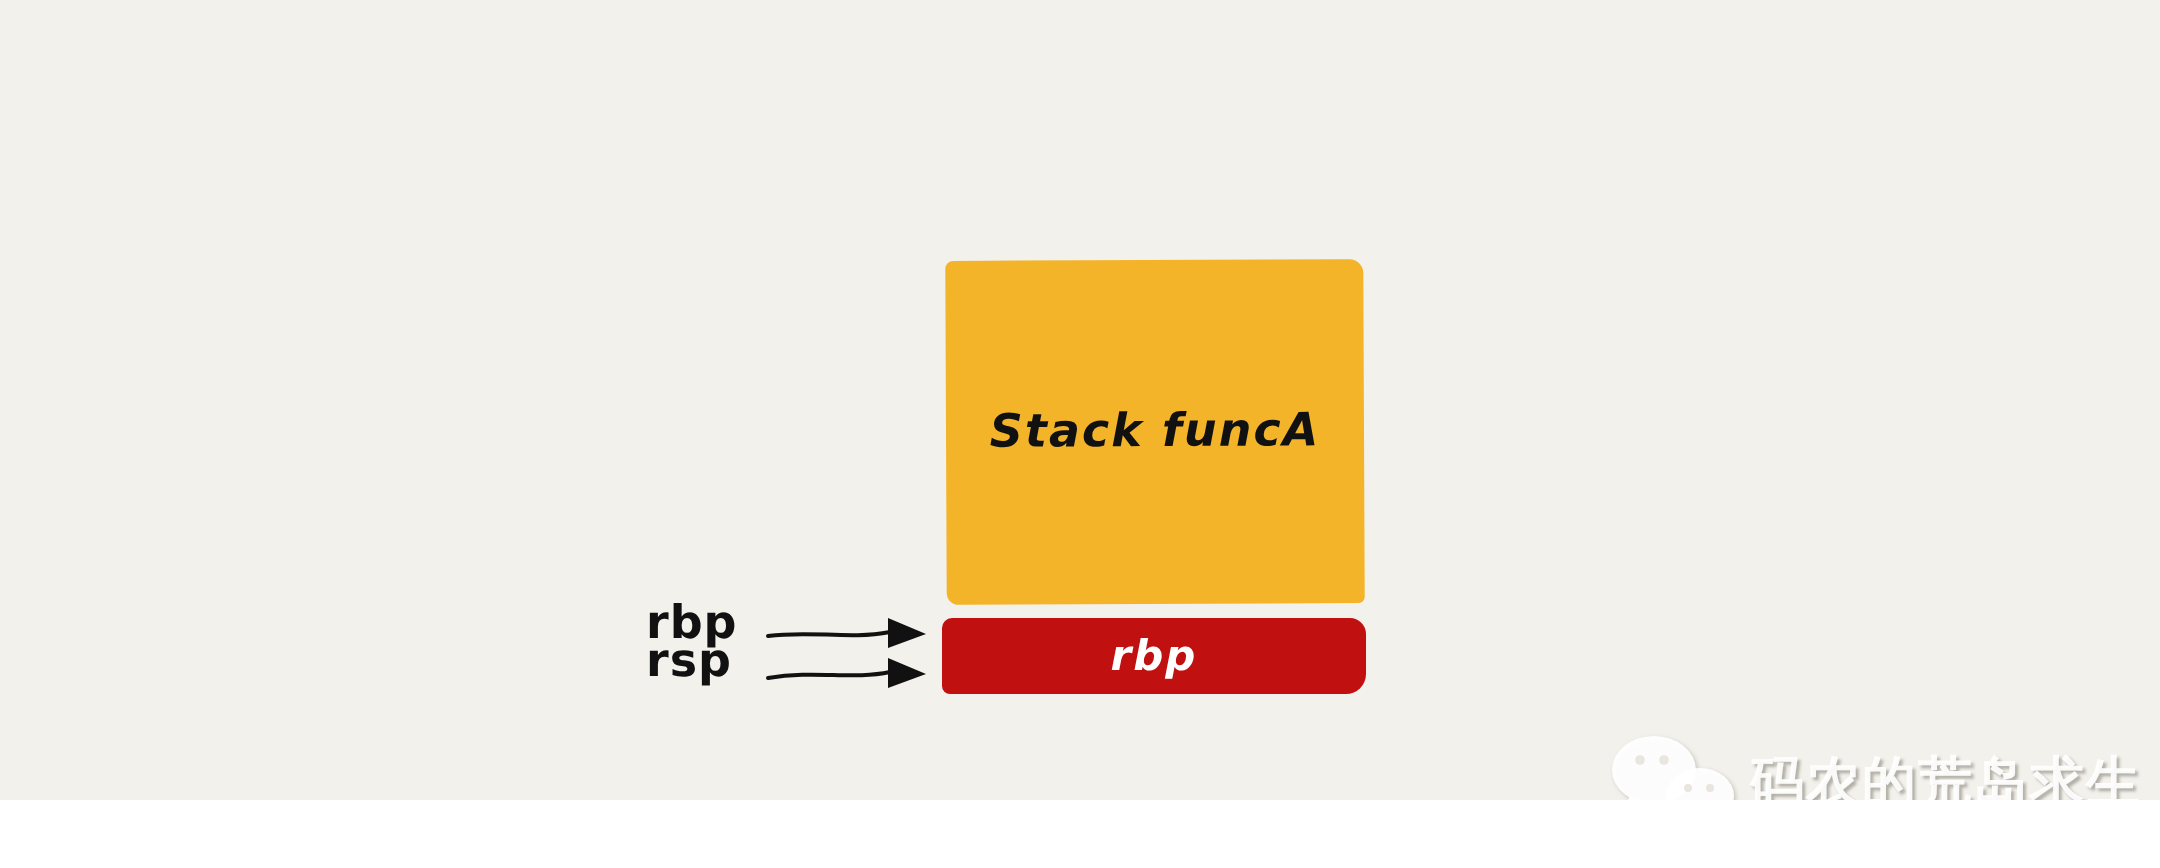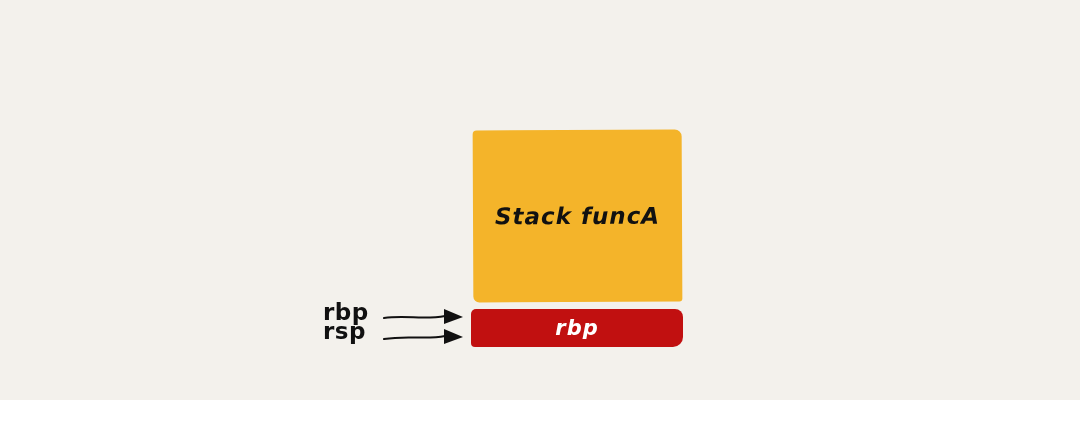--- a/index.html
+++ b/index.html
@@ -126,14 +126,29 @@
     <g>
       <path d="M4,13 C26,10 44,15 65,11" stroke="#111111" stroke-width="2" fill="none" stroke-linecap="round"></path>
       <polygon points="64,4 83,12 64,19" fill="#111111"></polygon>
     </g>
     <g>
       <path d="M4,34 C28,30 46,35 65,31" stroke="#111111" stroke-width="2" fill="none" stroke-linecap="round"></path>
       <polygon points="64,24 83,32 64,39" fill="#111111"></polygon>
     </g>
   </svg>
 
+  <div class="watermark">
+    <svg class="wechat-icon-svg" viewBox="0 0 66 50" xmlns="http://www.w3.org/2000/svg">
+
+      <ellipse cx="24" cy="19" rx="21" ry="17" fill="rgba(255,255,255,0.95)"></ellipse>
+      <path d="M12,32 L7,42 L20,35 Z" fill="rgba(255,255,255,0.95)"></path>
+      <circle cx="17" cy="14" r="2.4" fill="#E9E6DF"></circle>
+      <circle cx="29" cy="14" r="2.4" fill="#E9E6DF"></circle>
+
+      <ellipse cx="47" cy="32" rx="17" ry="14" fill="rgba(255,255,255,0.95)"></ellipse>
+      <path d="M54,43 L58,50 L47,45 Z" fill="rgba(255,255,255,0.95)"></path>
+      <circle cx="41" cy="28" r="2" fill="#E9E6DF"></circle>
+      <circle cx="52" cy="28" r="2" fill="#E9E6DF"></circle>
+    </svg>
+    <span class="watermark-text">码农的荒岛求生</span>
+  </div>
 
 </div>
 
 </body></html>

